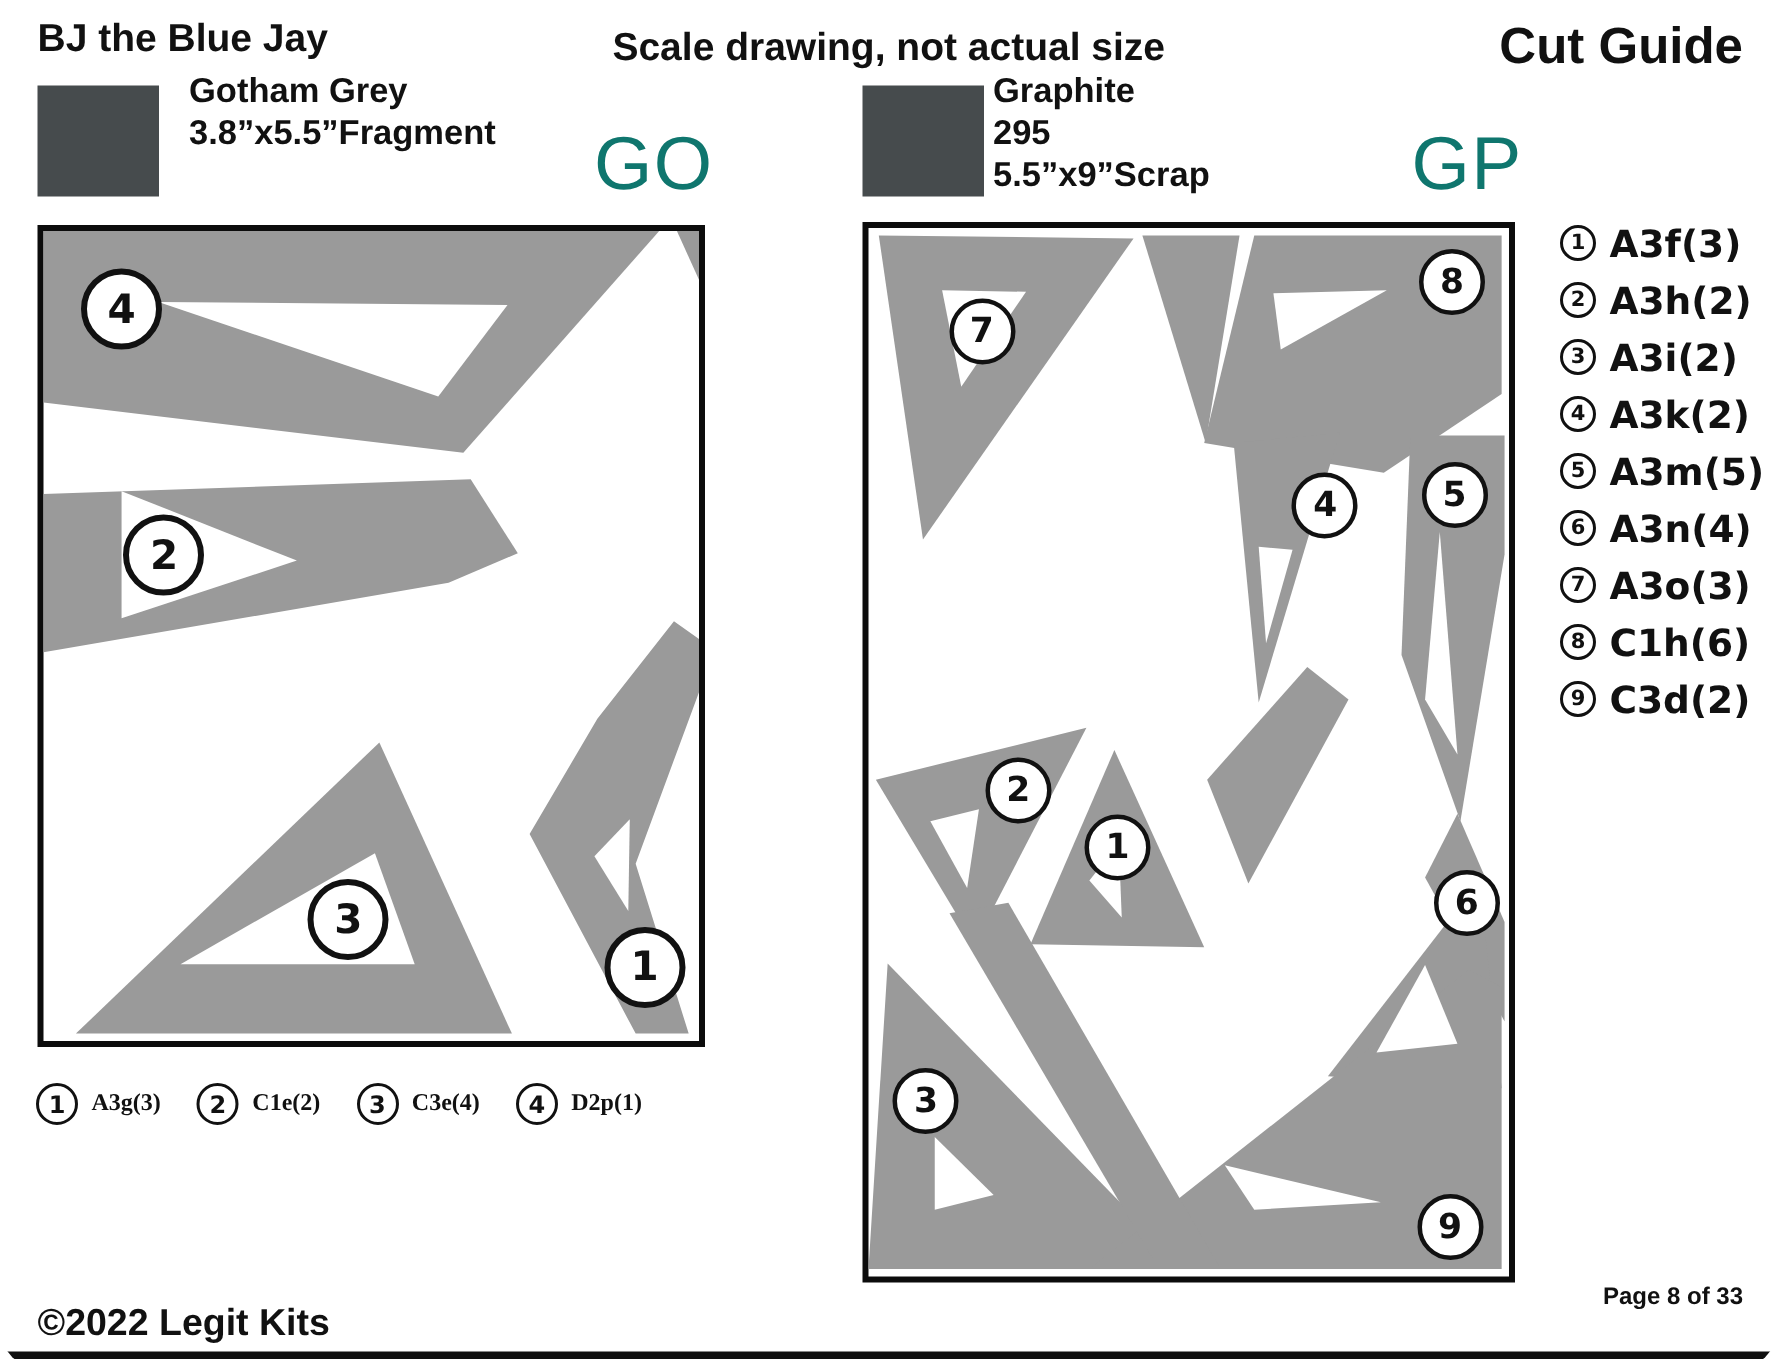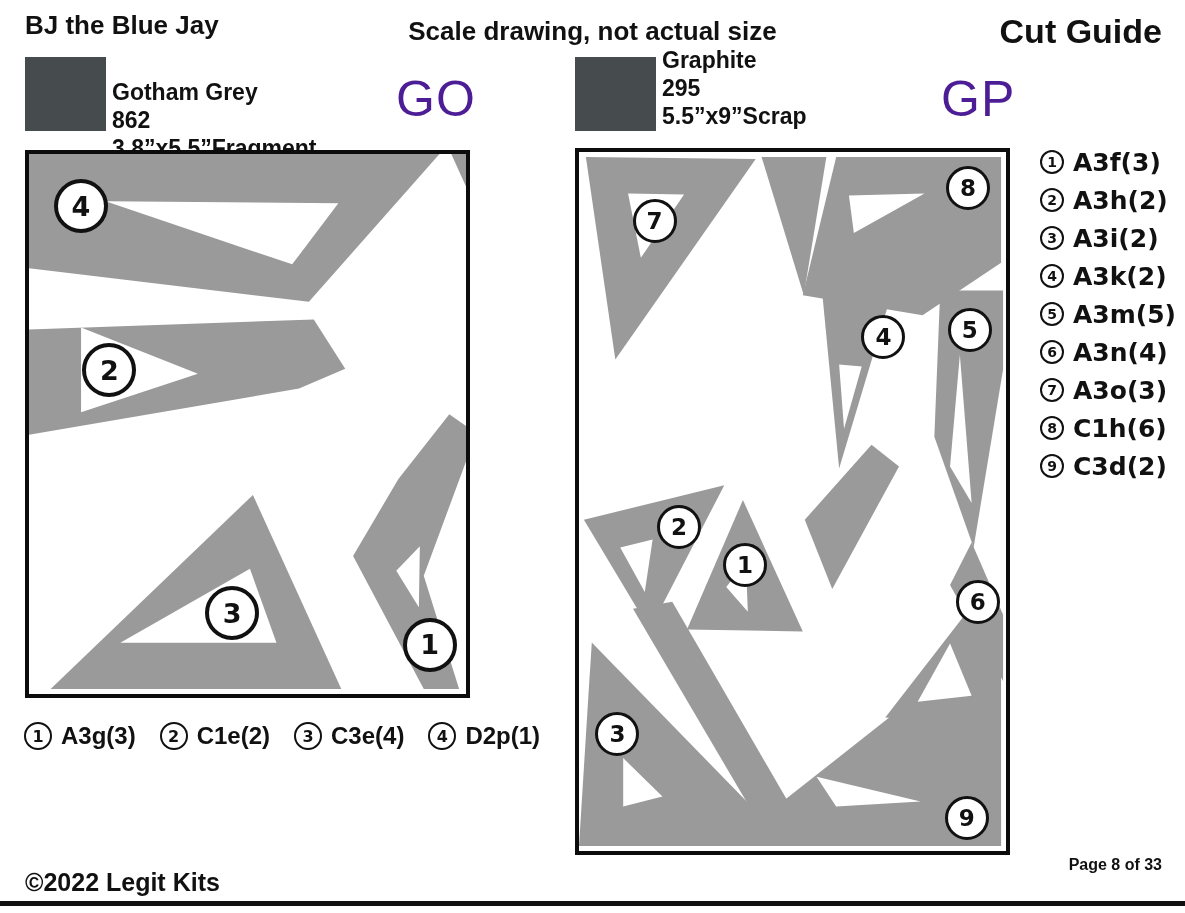--- a/index.html
+++ b/index.html
@@ -1,31 +1,31 @@
 <!DOCTYPE html>
 <html><head>
 <meta charset="utf-8">
 <style>
   html,body{margin:0;padding:0;background:#ffffff;}
   .page{
     position:relative;width:1185px;height:913px;background:#ffffff;overflow:hidden;
-    font-family:"Liberation Sans",sans-serif;color:#111;
+    font-family:"Liberation Sans",sans-serif;color:#111;border-radius:28px;
   }
   
   .title{position:absolute;left:25px;top:10px;font-size:26px;font-weight:bold;}
   .scale-note{position:absolute;left:0;right:0;top:16px;text-align:center;font-size:26px;font-weight:bold;}
   .cut-guide{position:absolute;right:23px;top:12px;font-size:34px;font-weight:bold;}
   
   .swatch{position:absolute;width:81px;height:74px;background:#464b4d;}
   .swatch.go{left:25px;top:57px;}
   .swatch.gp{left:575px;top:57px;}
   .fabric-info{position:absolute;top:46px;font-size:23px;font-weight:bold;line-height:28px;}
-  .fabric-info.go{left:112px;margin-top:32px;}
+  .fabric-info.go{left:126px;}
   .fabric-info.gp{left:662px;}
-  .panel-code{position:absolute;top:70px;font-size:50px;font-weight:normal;color:#4c1d95;letter-spacing:1px;}
+  .panel-code{position:absolute;top:80px;font-size:50px;font-weight:normal;color:#0f766e;letter-spacing:1px;}
   .panel-code.go{left:396px;}
   .panel-code.gp{left:941px;}
   
   .panel{position:absolute;border:4px solid #0c0c0c;box-sizing:border-box;background:#fff;}
   .panel.go{left:25px;top:150px;width:445px;height:548px;}
   .panel.gp{left:575px;top:148px;width:435px;height:707px;}
   .panel svg{position:absolute;left:0;top:0;width:100%;height:100%;display:block;}
   .piece-badge{
     position:absolute;transform:translate(-50%,-50%);
     background:#fff;border-radius:50%;display:flex;align-items:center;justify-content:center;
@@ -38,39 +38,38 @@
     background:#fff;border-radius:50%;display:flex;align-items:center;justify-content:center;
     font-family:"DejaVu Sans",sans-serif;font-weight:bold;color:#111;box-sizing:border-box;flex:0 0 auto;
   }
   .legend-gp{position:absolute;left:1040px;top:150px;}
   .legend-gp .legend-row{display:flex;align-items:center;height:24px;margin-bottom:14px;}
   .legend-gp .legend-circle{width:24px;height:24px;border:2px solid #111;font-size:14px;}
   .legend-gp .legend-label{margin-left:9px;font-family:"DejaVu Sans",sans-serif;font-weight:bold;font-size:25px;}
   .legend-go{position:absolute;left:24px;top:722px;display:flex;align-items:center;gap:24px;}
   .legend-go .legend-row{display:flex;align-items:center;}
   .legend-go .legend-circle{width:28px;height:28px;border:2.5px solid #111;font-size:16px;}
-  .legend-go .legend-label{margin-left:9px;font-family:Liberation Sans, sans-serif;font-weight:bold;font-size:24px;}
+  .legend-go .legend-label{margin-left:9px;font-family:Liberation Serif, serif;font-weight:bold;font-size:16px;}
   
   .footer-copyright{position:absolute;left:25px;top:868px;font-size:25px;font-weight:bold;}
   .footer-page{position:absolute;right:23px;top:856px;font-size:16px;font-weight:bold;}
   .bottom-rule{position:absolute;left:0;top:901px;width:100%;height:5px;background:#101010;}
 </style>
 </head>
 <body>
 
 <div class="page">
 
   <div class="title">BJ the Blue Jay</div>
   <div class="scale-note">Scale drawing, not actual size</div>
   <div class="cut-guide">Cut Guide</div>
 
   <div class="swatch go"></div>
   <div class="fabric-info go">
     <div>Gotham Grey</div>
-    <div>862</div>
     <div>3.8”x5.5”Fragment</div>
   </div>
   <div class="panel-code go">GO</div>
 
   <div class="swatch gp"></div>
   <div class="fabric-info gp">
     <div>Graphite</div>
     <div>295</div>
     <div>5.5”x9”Scrap</div>
   </div>

